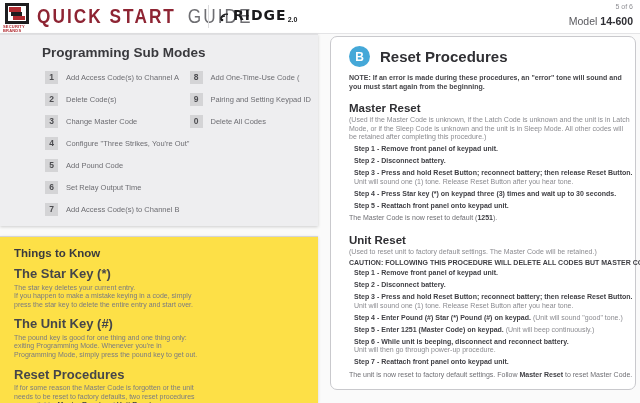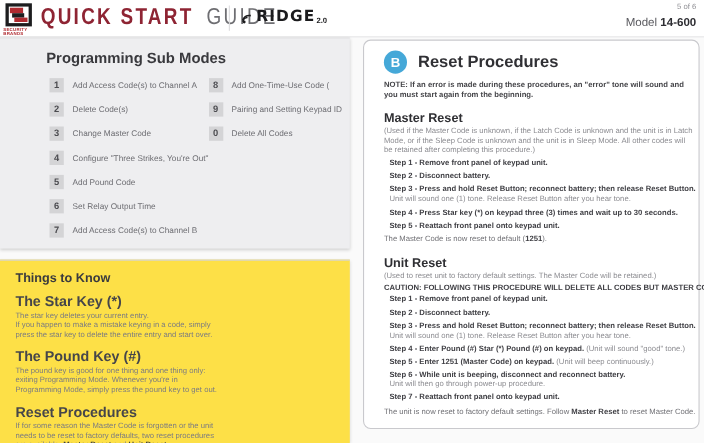--- a/index.html
+++ b/index.html
@@ -156,21 +156,21 @@
   <div id="ttk-panel">
     <div id="ttk-title">Things to Know</div>
     <div id="ttk-blocks">
         <div class="ttk-block">
           <div class="ttk-h">The Star Key (*)</div>
           <div class="ttk-line"><span class="">The star key deletes your current entry.</span></div>
           <div class="ttk-line"><span class="">If you happen to make a mistake keying in a code, simply</span></div>
           <div class="ttk-line"><span class="">press the star key to delete the entire entry and start over.</span></div>
         </div>
         <div class="ttk-block">
-          <div class="ttk-h">The Pound Key (#)</div>
+          <div class="ttk-h">The Unit Key (#)</div>
           <div class="ttk-line"><span class="">The pound key is good for one thing and one thing only:</span></div>
           <div class="ttk-line"><span class="">exiting Programming Mode. Whenever you're in</span></div>
           <div class="ttk-line"><span class="">Programming Mode, simply press the pound key to get out.</span></div>
         </div>
         <div class="ttk-block">
           <div class="ttk-h">Reset Procedures</div>
           <div class="ttk-line"><span class="">If for some reason the Master Code is forgotten or the unit</span></div>
           <div class="ttk-line"><span class="">needs to be reset to factory defaults, two reset procedures</span></div>
           <div class="ttk-line"><span class="">are available: </span><span class="b">Master Reset</span><span class=""> and </span><span class="b">Unit Reset</span><span class="">.</span></div>
         </div>

